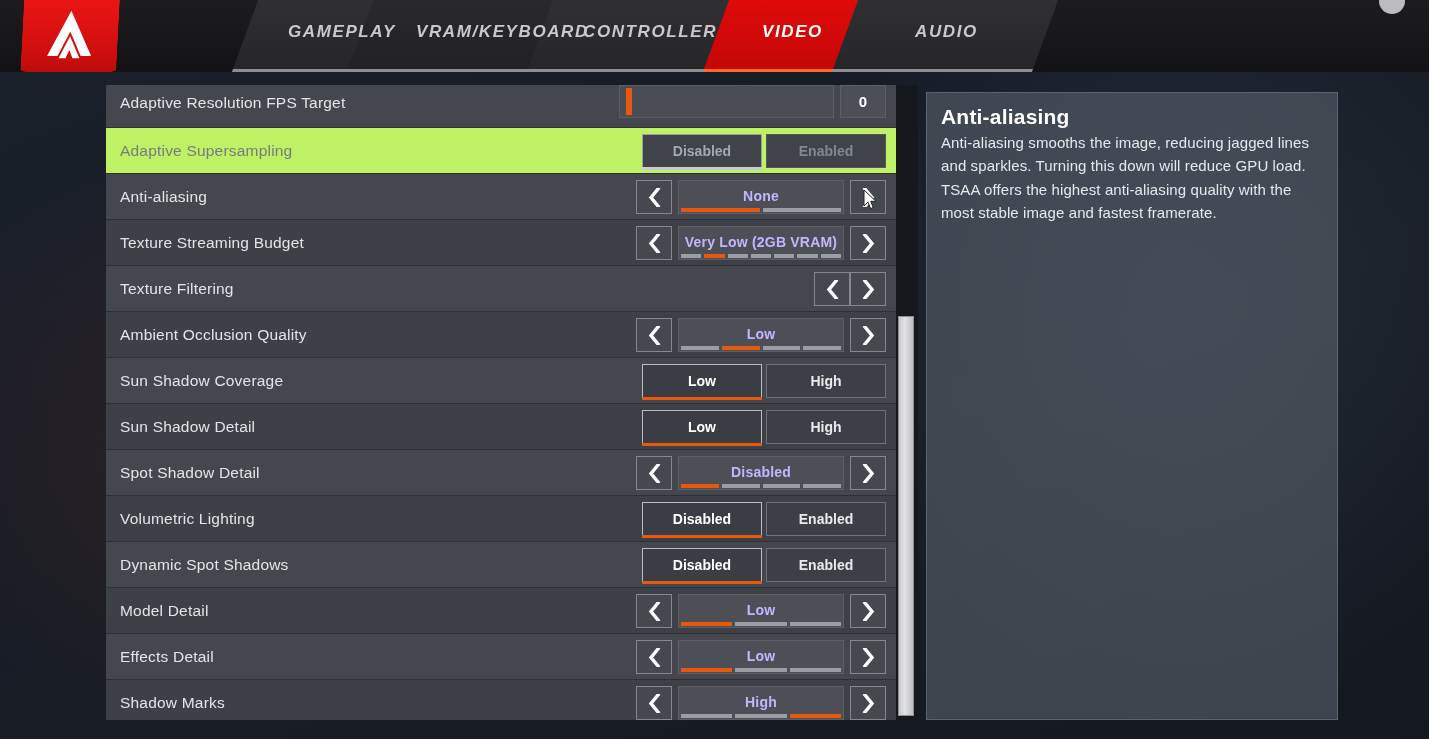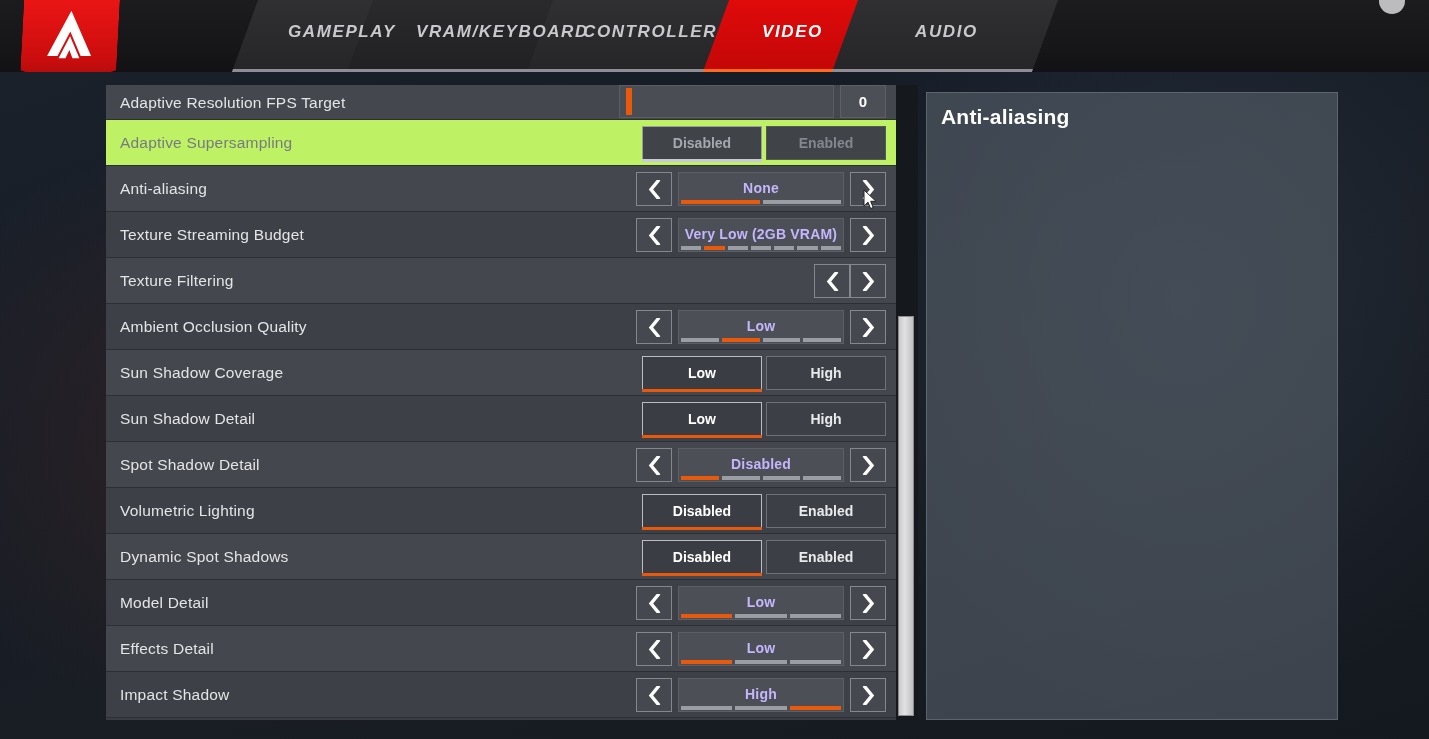--- a/index.html
+++ b/index.html
@@ -198,21 +198,21 @@
     <div id="logo">
       <svg viewBox="0 0 100 100" aria-hidden="true">
         <path d="M50 8 L88 86 L70 86 L50 44 L30 86 L12 86 Z" fill="#ffffff"></path>
         <path d="M50 52 L68 90 L56 90 L50 76 L44 90 L32 90 Z" fill="#ffffff"></path>
       </svg>
     </div>
   </div>
   <div id="corner-dot"></div>
 
   <div id="panel">
-      <div class="row" style="height: 35px; align-items: flex-start;">
+      <div class="row" style="height: 43px; align-items: flex-start;">
         <div class="label" style="height: 35px;">Adaptive Resolution FPS Target</div>
         <div class="control" style="height: 35px; align-items: flex-start;">
           <div class="slider" style="height: 33px;">
             <div class="handle" style="left: 3%;"></div>
           </div>
           <div class="slidernum" style="height: 33px;">0</div>
         </div>
       </div>
       <div class="row odd disabled">
         <div class="label">Adaptive Supersampling</div>
@@ -401,21 +401,21 @@
             </div>
           </div>
           <div class="arrowbtn">
             <svg viewBox="0 0 13 19">
               <path d="M3 1 L10 9.5 L3 18" fill="none" stroke="#ffffff" stroke-width="3.4" stroke-linecap="square" stroke-linejoin="miter"></path>
             </svg>
           </div>
         </div>
       </div>
       <div class="row odd">
-        <div class="label">Impact Shadow</div>
+        <div class="label">Shadow Marks</div>
         <div class="control">
           <div class="arrowbtn">
             <svg viewBox="0 0 13 19">
               <path d="M10 1 L3 9.5 L10 18" fill="none" stroke="#ffffff" stroke-width="3.4" stroke-linecap="square" stroke-linejoin="miter"></path>
             </svg>
           </div>
           <div class="valuebox">
             <div class="vtext">High</div>
             <div class="segs">
               <div class="seg"></div>
@@ -430,19 +430,20 @@
           </div>
         </div>
       </div>
     </div>
 
   <div id="scrolltrack"></div>
   <div id="scrollthumb"></div>
 
   <div id="desc">
     <div class="dtitle">Anti-aliasing</div>
+    <div class="dbody">Anti-aliasing smooths the image, reducing jagged lines and sparkles. Turning this down will reduce GPU load. TSAA offers the highest anti-aliasing quality with the most stable image and fastest framerate.</div>
   </div>
 
   <svg id="cursor" viewBox="0 0 16 22">
     <path d="M1 1 L1 17 L5 13.2 L7.6 19.6 L10.2 18.5 L7.7 12.3 L13 12.3 Z" fill="#ffffff" stroke="#202020" stroke-width="1"></path>
   </svg>
 
 </div>
 
 </body></html>

